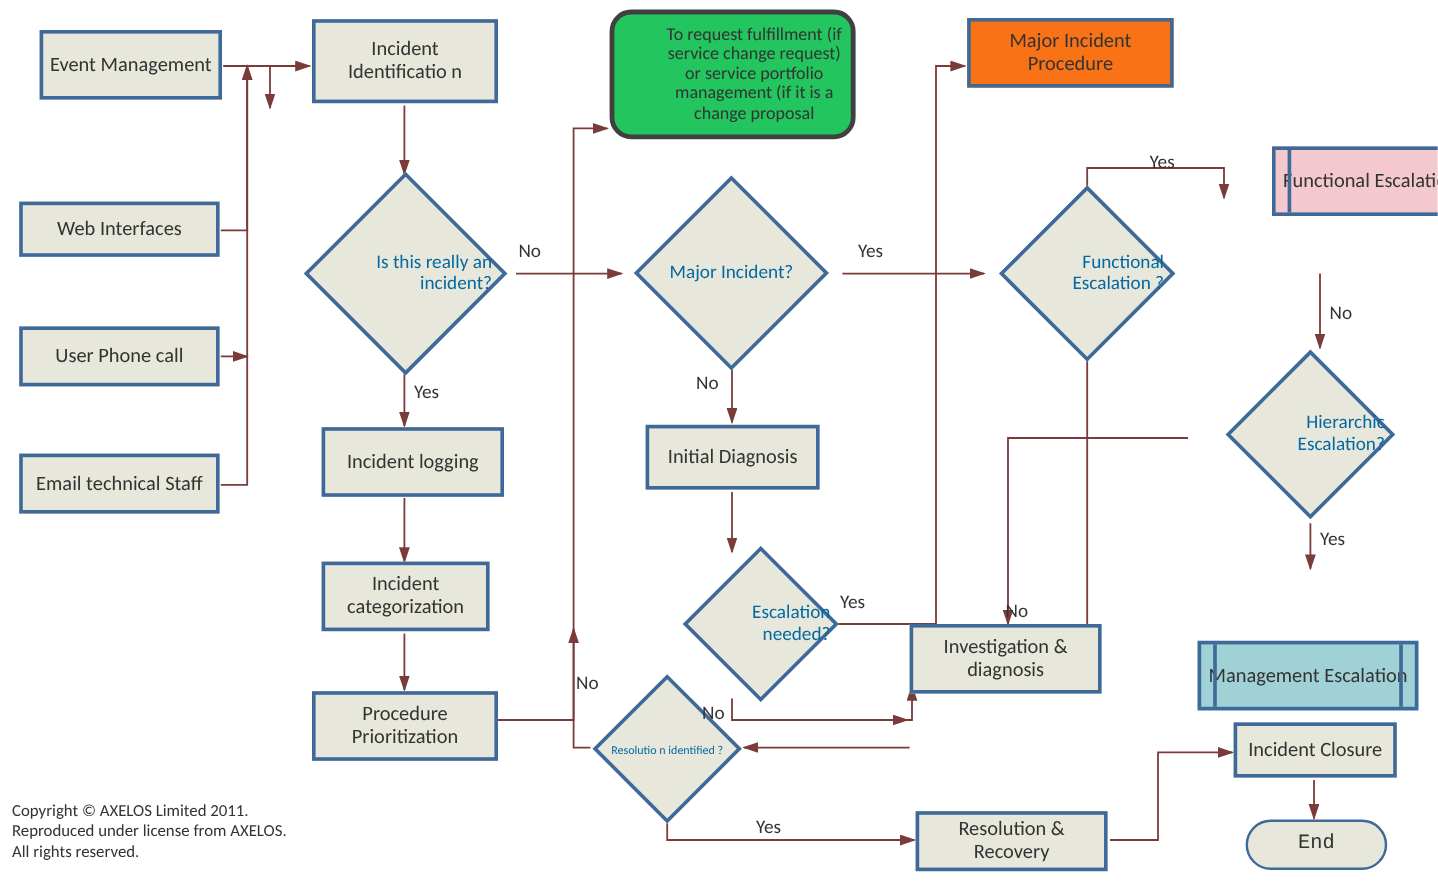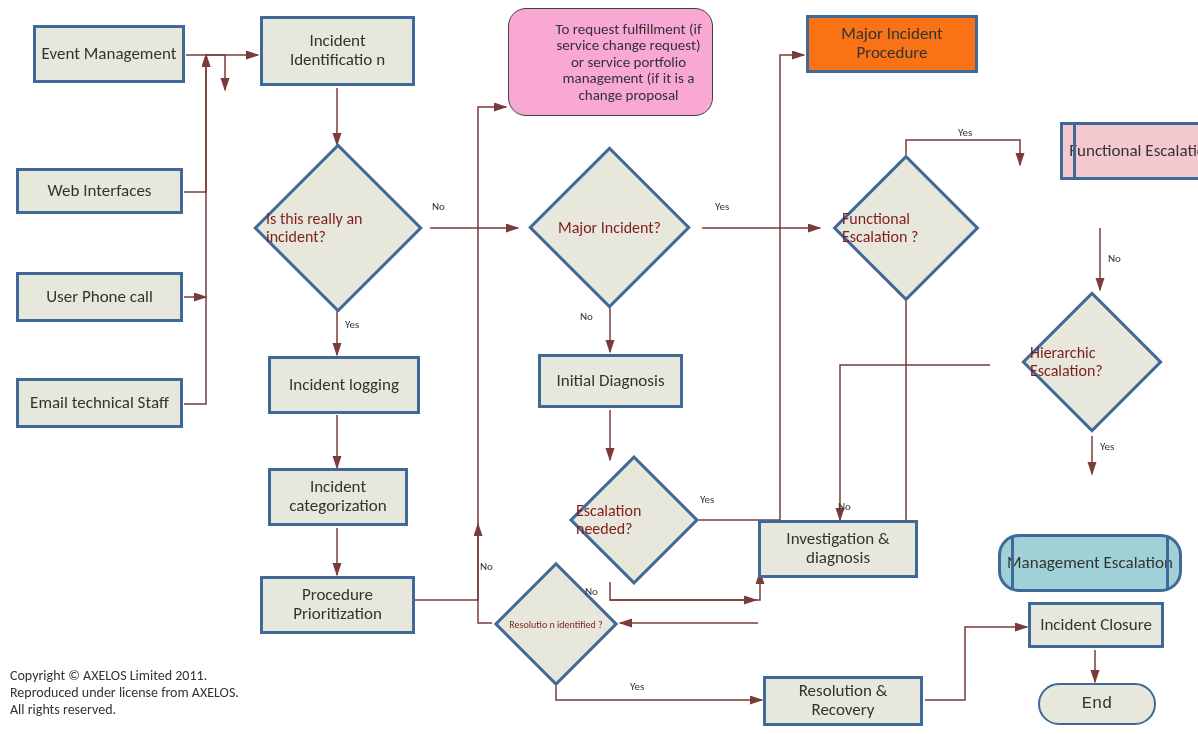--- a/index.html
+++ b/index.html
@@ -29,55 +29,55 @@
   .process-blue {
     background: #f97316;
     border: 3px solid #3e6998;
   }
   .predef {
     background: #e8e7db;
     border: 3px solid #3e6998;
     position: relative;
   }
   .predef-pink { background: #f3c9cf; margin-left: 48px; }
-  .predef-teal { background: #9fd1d6; border-radius: 21px; }
+  .predef-teal { background: #9fd1d6; }
   .predef-inner-left, .predef-inner-right {
     position:absolute; top:0; bottom:0; width:12px; border:0;
   }
   .predef-inner-left { left:10px; border-left:3px solid #3e6998; }
   .predef-inner-right { right:10px; border-right:3px solid #3e6998; }
   .decision-wrap { position:absolute; }
   .decision-bg {
     position:absolute; inset:0;
     transform: rotate(45deg);
     background:#e8e7db;
     border:3px solid #3e6998;
   }
   .decision-text {
     position:absolute; inset:-20px;
     display:flex; align-items:center; justify-content:center;
-    text-align:left; font-size:16px; line-height:1.1; color:#7f1d1d;
+    text-align:right; font-size:16px; line-height:1.1; color:#0369a1;
     padding:0 8px;
   }
   .rounded {
-    background:#f9a8d4;
-    border:1px solid #404040;
+    background:#22c55e;
+    border:4px solid #404040;
     border-radius:18px;
     font-size:15px;
     padding-left:40px;
   }
   .terminator {
     background:#e8e7db;
     border:2px solid #3e6998;
     border-radius:28px;
     font-family:Liberation Mono, monospace;
   }
   .label {
     position:absolute;
-    font-size:11px;
+    font-size:16px;
     color:#333;
   }
   .copyright {
     position:absolute;
     font-size:14px;
     color:#333;
     line-height:1.2;
   }
   svg.arrows {
     position:absolute; left:0; top:0;

